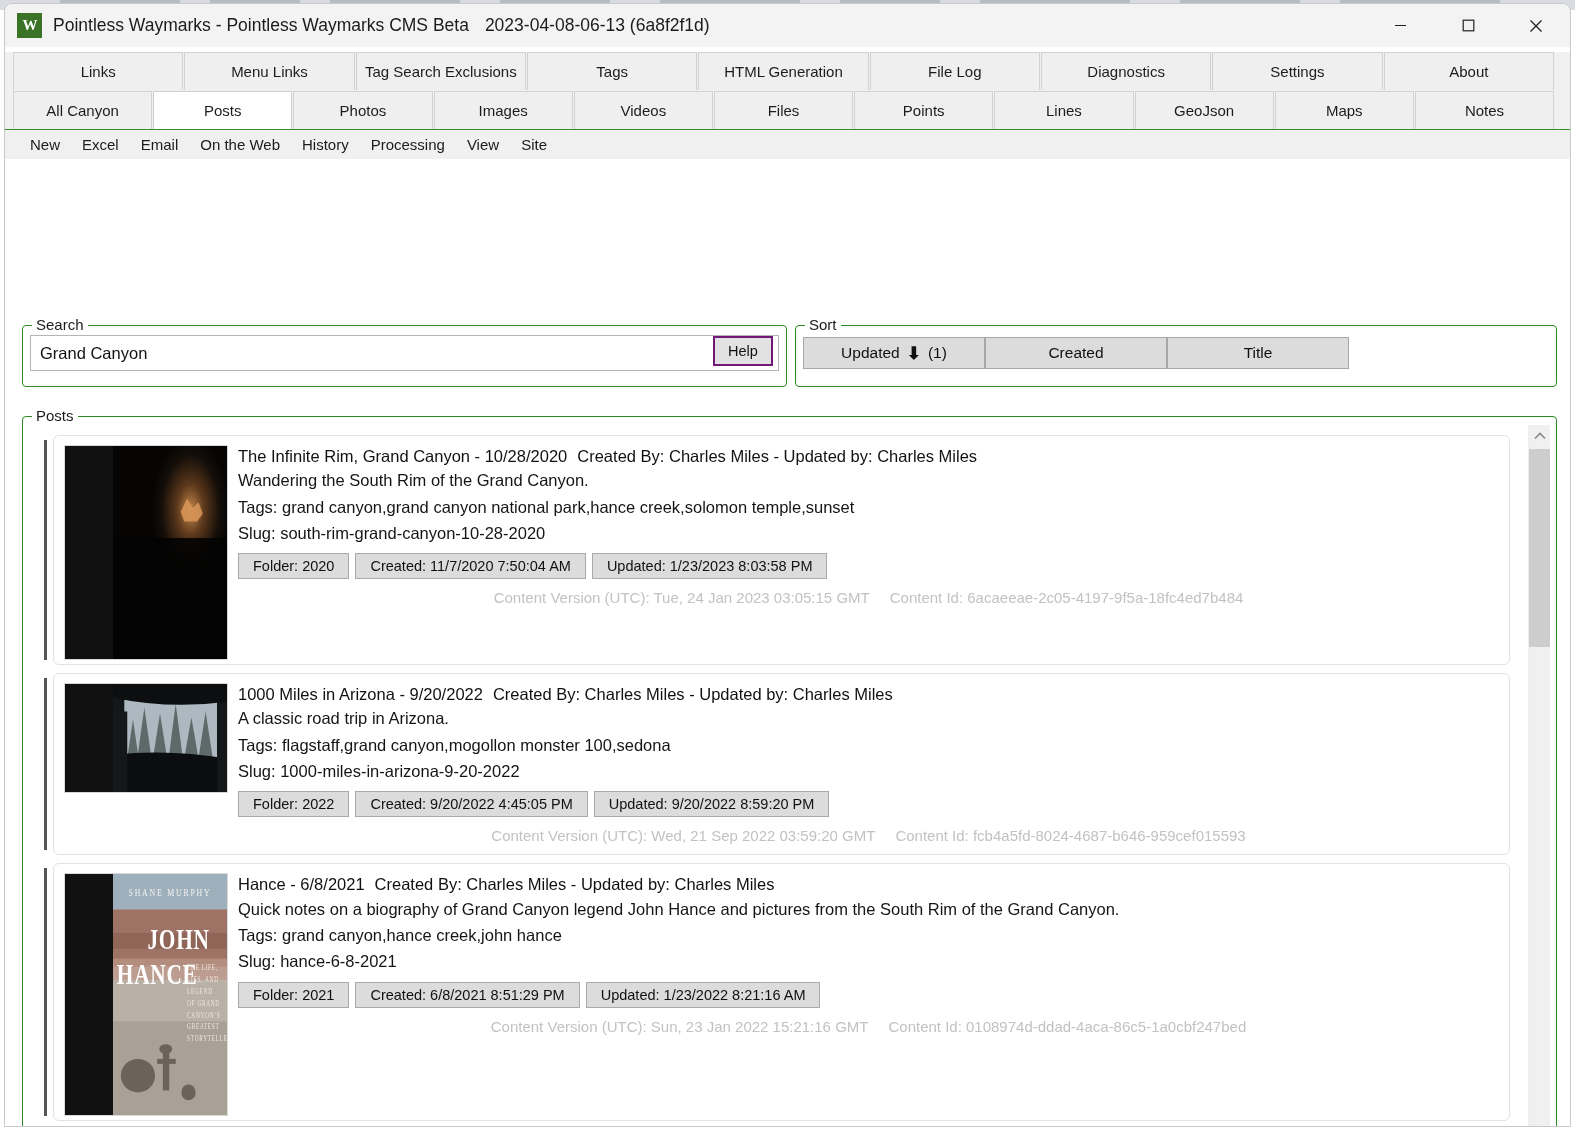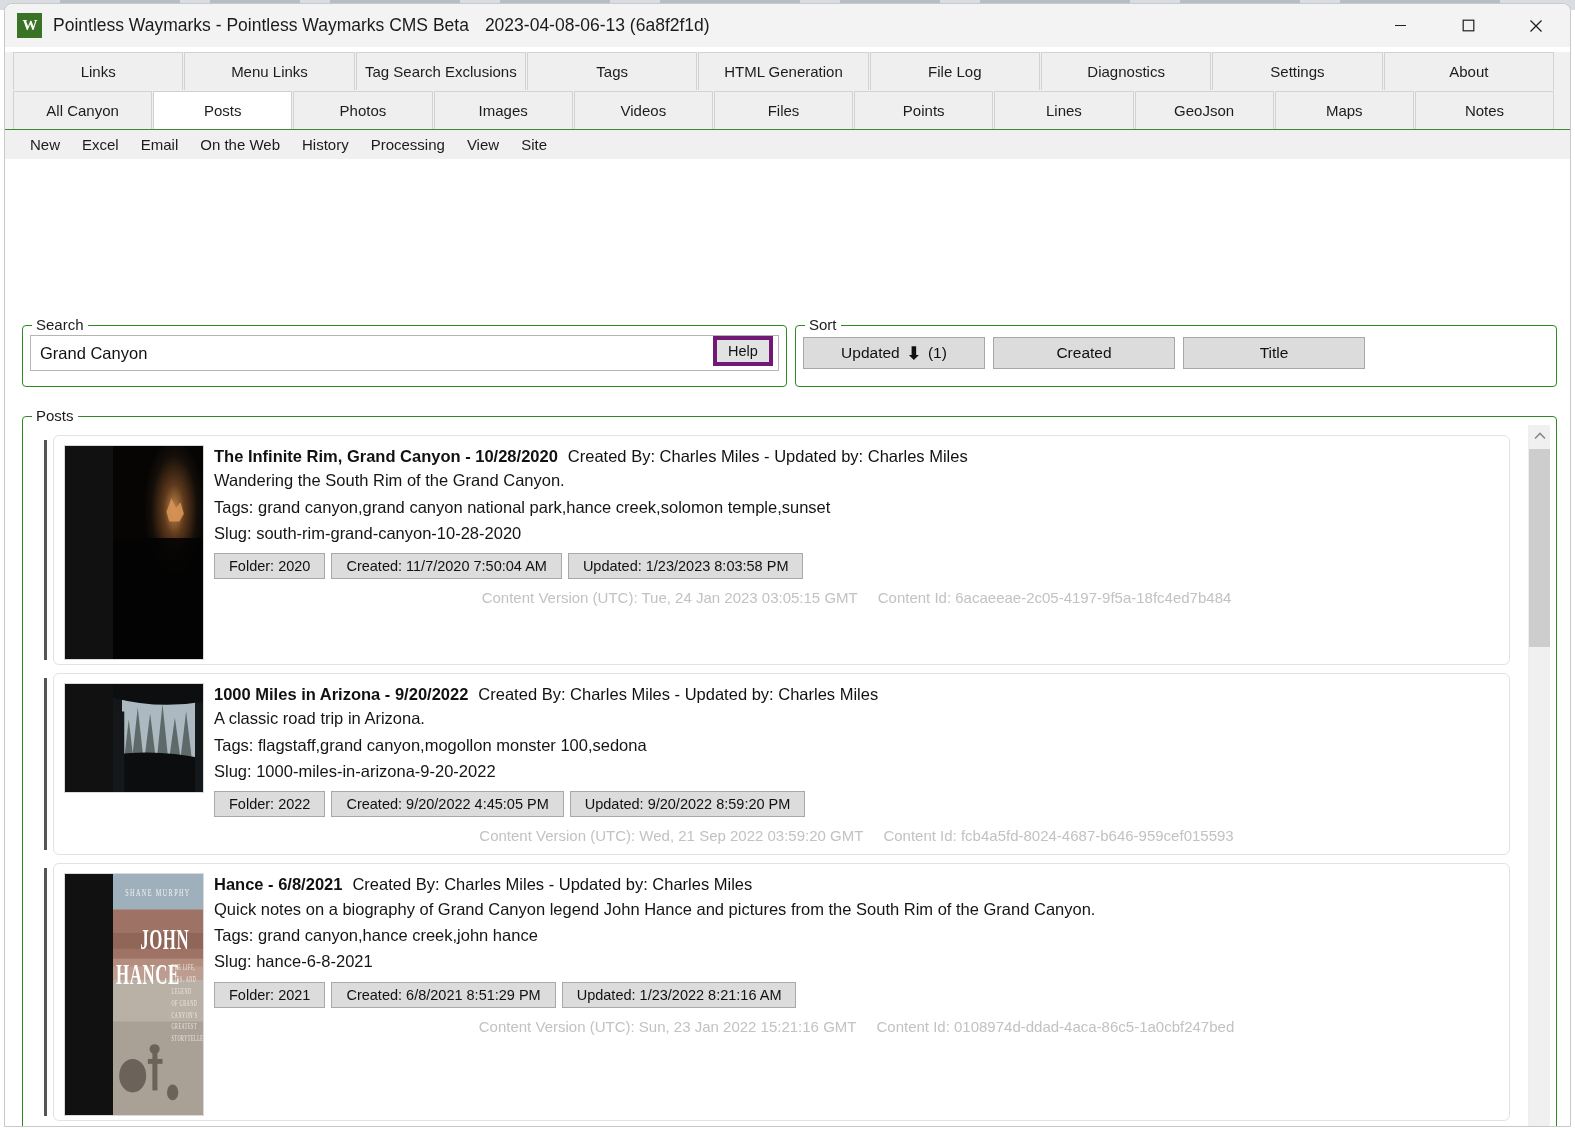--- a/index.html
+++ b/index.html
@@ -130,29 +130,29 @@
   }
   .search-input {
     flex: 1 1 auto; border: none; outline: none;
     font-size: 16.5px; color: #111;
     padding-left: 9px;
     font-family: "Liberation Sans", sans-serif;
     background: transparent;
   }
   .help-btn {
     width: 60px; height: 30px; margin-right: 5px;
-    background: #e2e2e2; border: 4px solid #701a75;
+    background: #e2e2e2; border: 2px solid #701a75;
     font-size: 14.5px; color: #111;
     display: flex; align-items: center; justify-content: center;
     font-family: "Liberation Sans", sans-serif;
   }
 
   
   #sort-group { left: 790px; top: 166px; width: 762px; height: 62px; }
-  .sort-inner { position: absolute; left: 7px; top: 11px; display: flex; gap: 8px; }
+  .sort-inner { position: absolute; left: 7px; top: 11px; display: flex; }
   .sort-btn {
     width: 182px; height: 32px;
     background: #dcdcdc; border: 1px solid #a7a7a7;
     font-size: 15.5px; color: #101010;
     display: flex; align-items: center; justify-content: center; gap: 7px;
     font-family: "Liberation Sans", sans-serif;
   }
   .sort-btn .arrow { font-size: 17px; font-weight: 700; line-height: 1; }
 
   
@@ -175,31 +175,31 @@
     display: flex;
     padding: 9px 10px 4px 10px;
   }
   .post-card.first { margin-top: 10px; }
   .sel-bar {
     position: absolute; left: -10px; top: 4px; bottom: 4px;
     width: 3px; background: #555;
   }
   .thumb {
     flex: 0 0 auto;
-    width: 140px;
+    width: 164px;
     border: 1px solid #d9d9d9;
     background: #111;
     overflow: hidden;
     align-self: flex-start;
     padding-left: 48px;
   }
   .thumb svg { display: block; width: 100%; height: 100%; }
   .post-body { flex: 1 1 auto; padding-left: 10px; position: relative; }
   .post-title-line { font-size: 16.5px; color: #111; margin-top: 0; line-height: 1.35; }
-  .post-title { font-weight: 700; }
+  .post-title { font-weight: 400; }
   .post-byline { margin-left: 10px; }
   .post-summary, .post-tags, .post-slug {
     font-size: 16.5px; color: #151515; line-height: 1.6;
   }
   .chip-row { display: flex; gap: 6px; margin-top: 7px; }
   .chip {
     background: #dcdcdc; border: 1px solid #a9a9a9;
     font-size: 14.5px; color: #111;
     padding: 4px 14px;
     white-space: nowrap;

